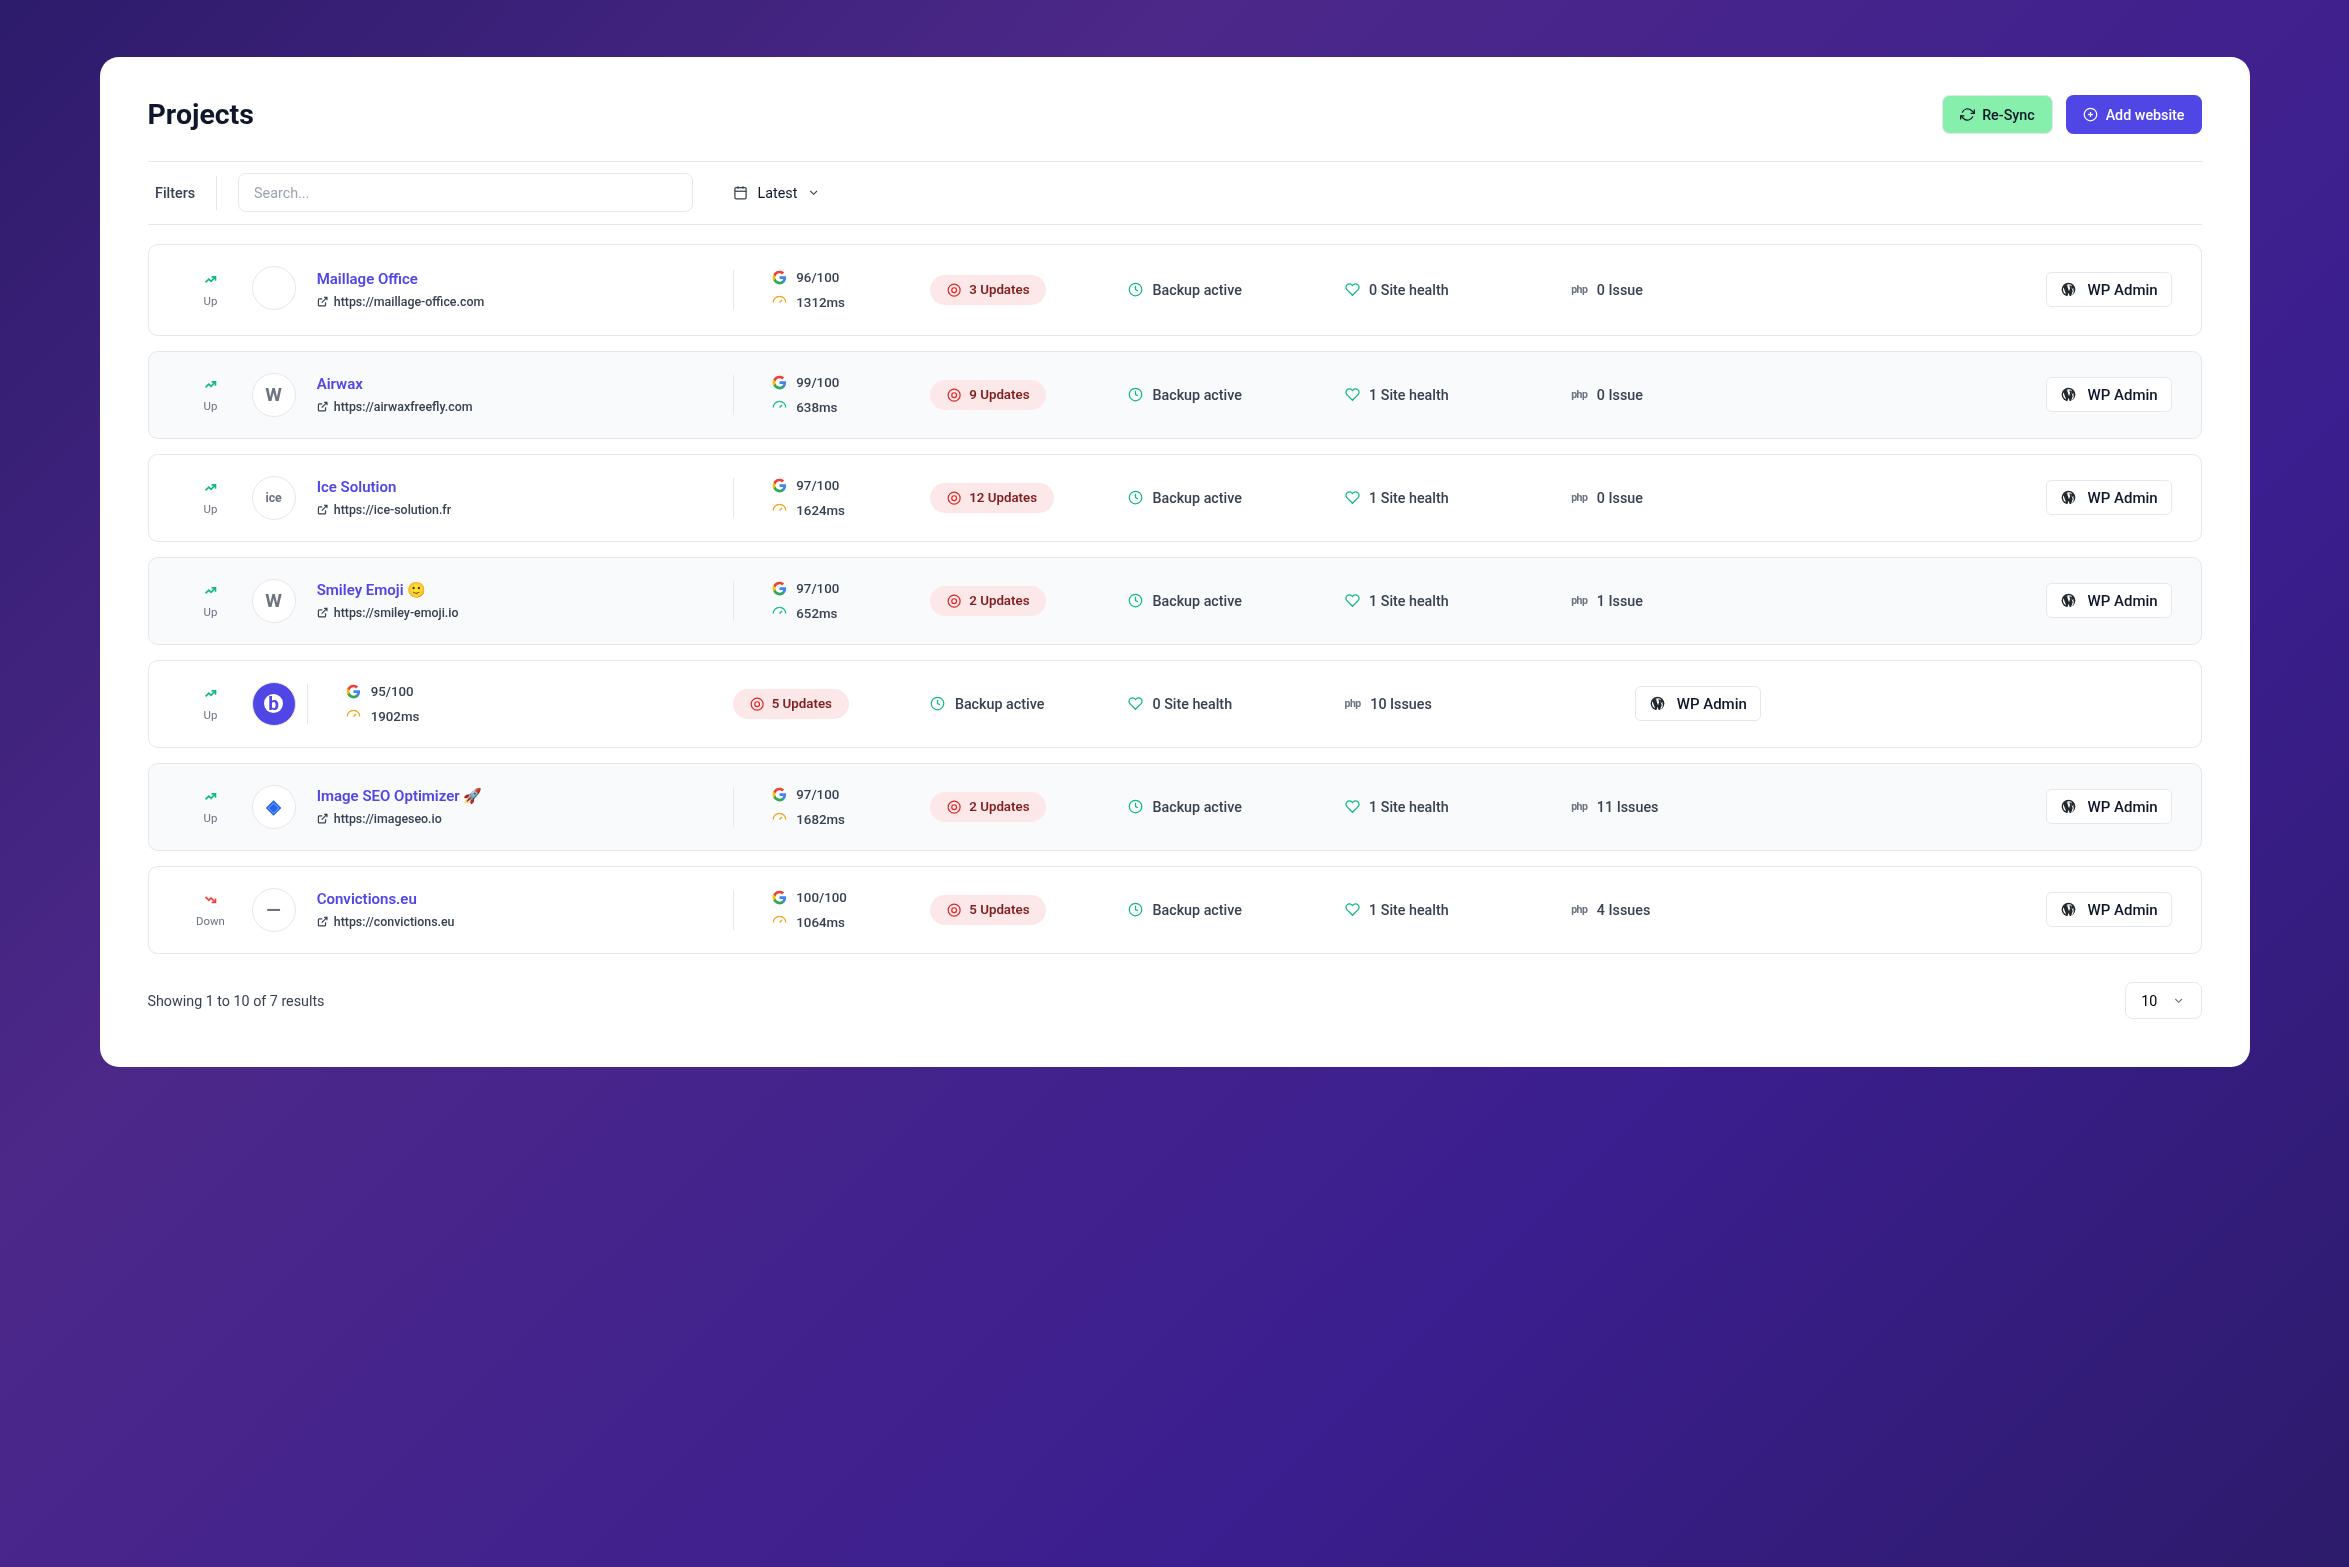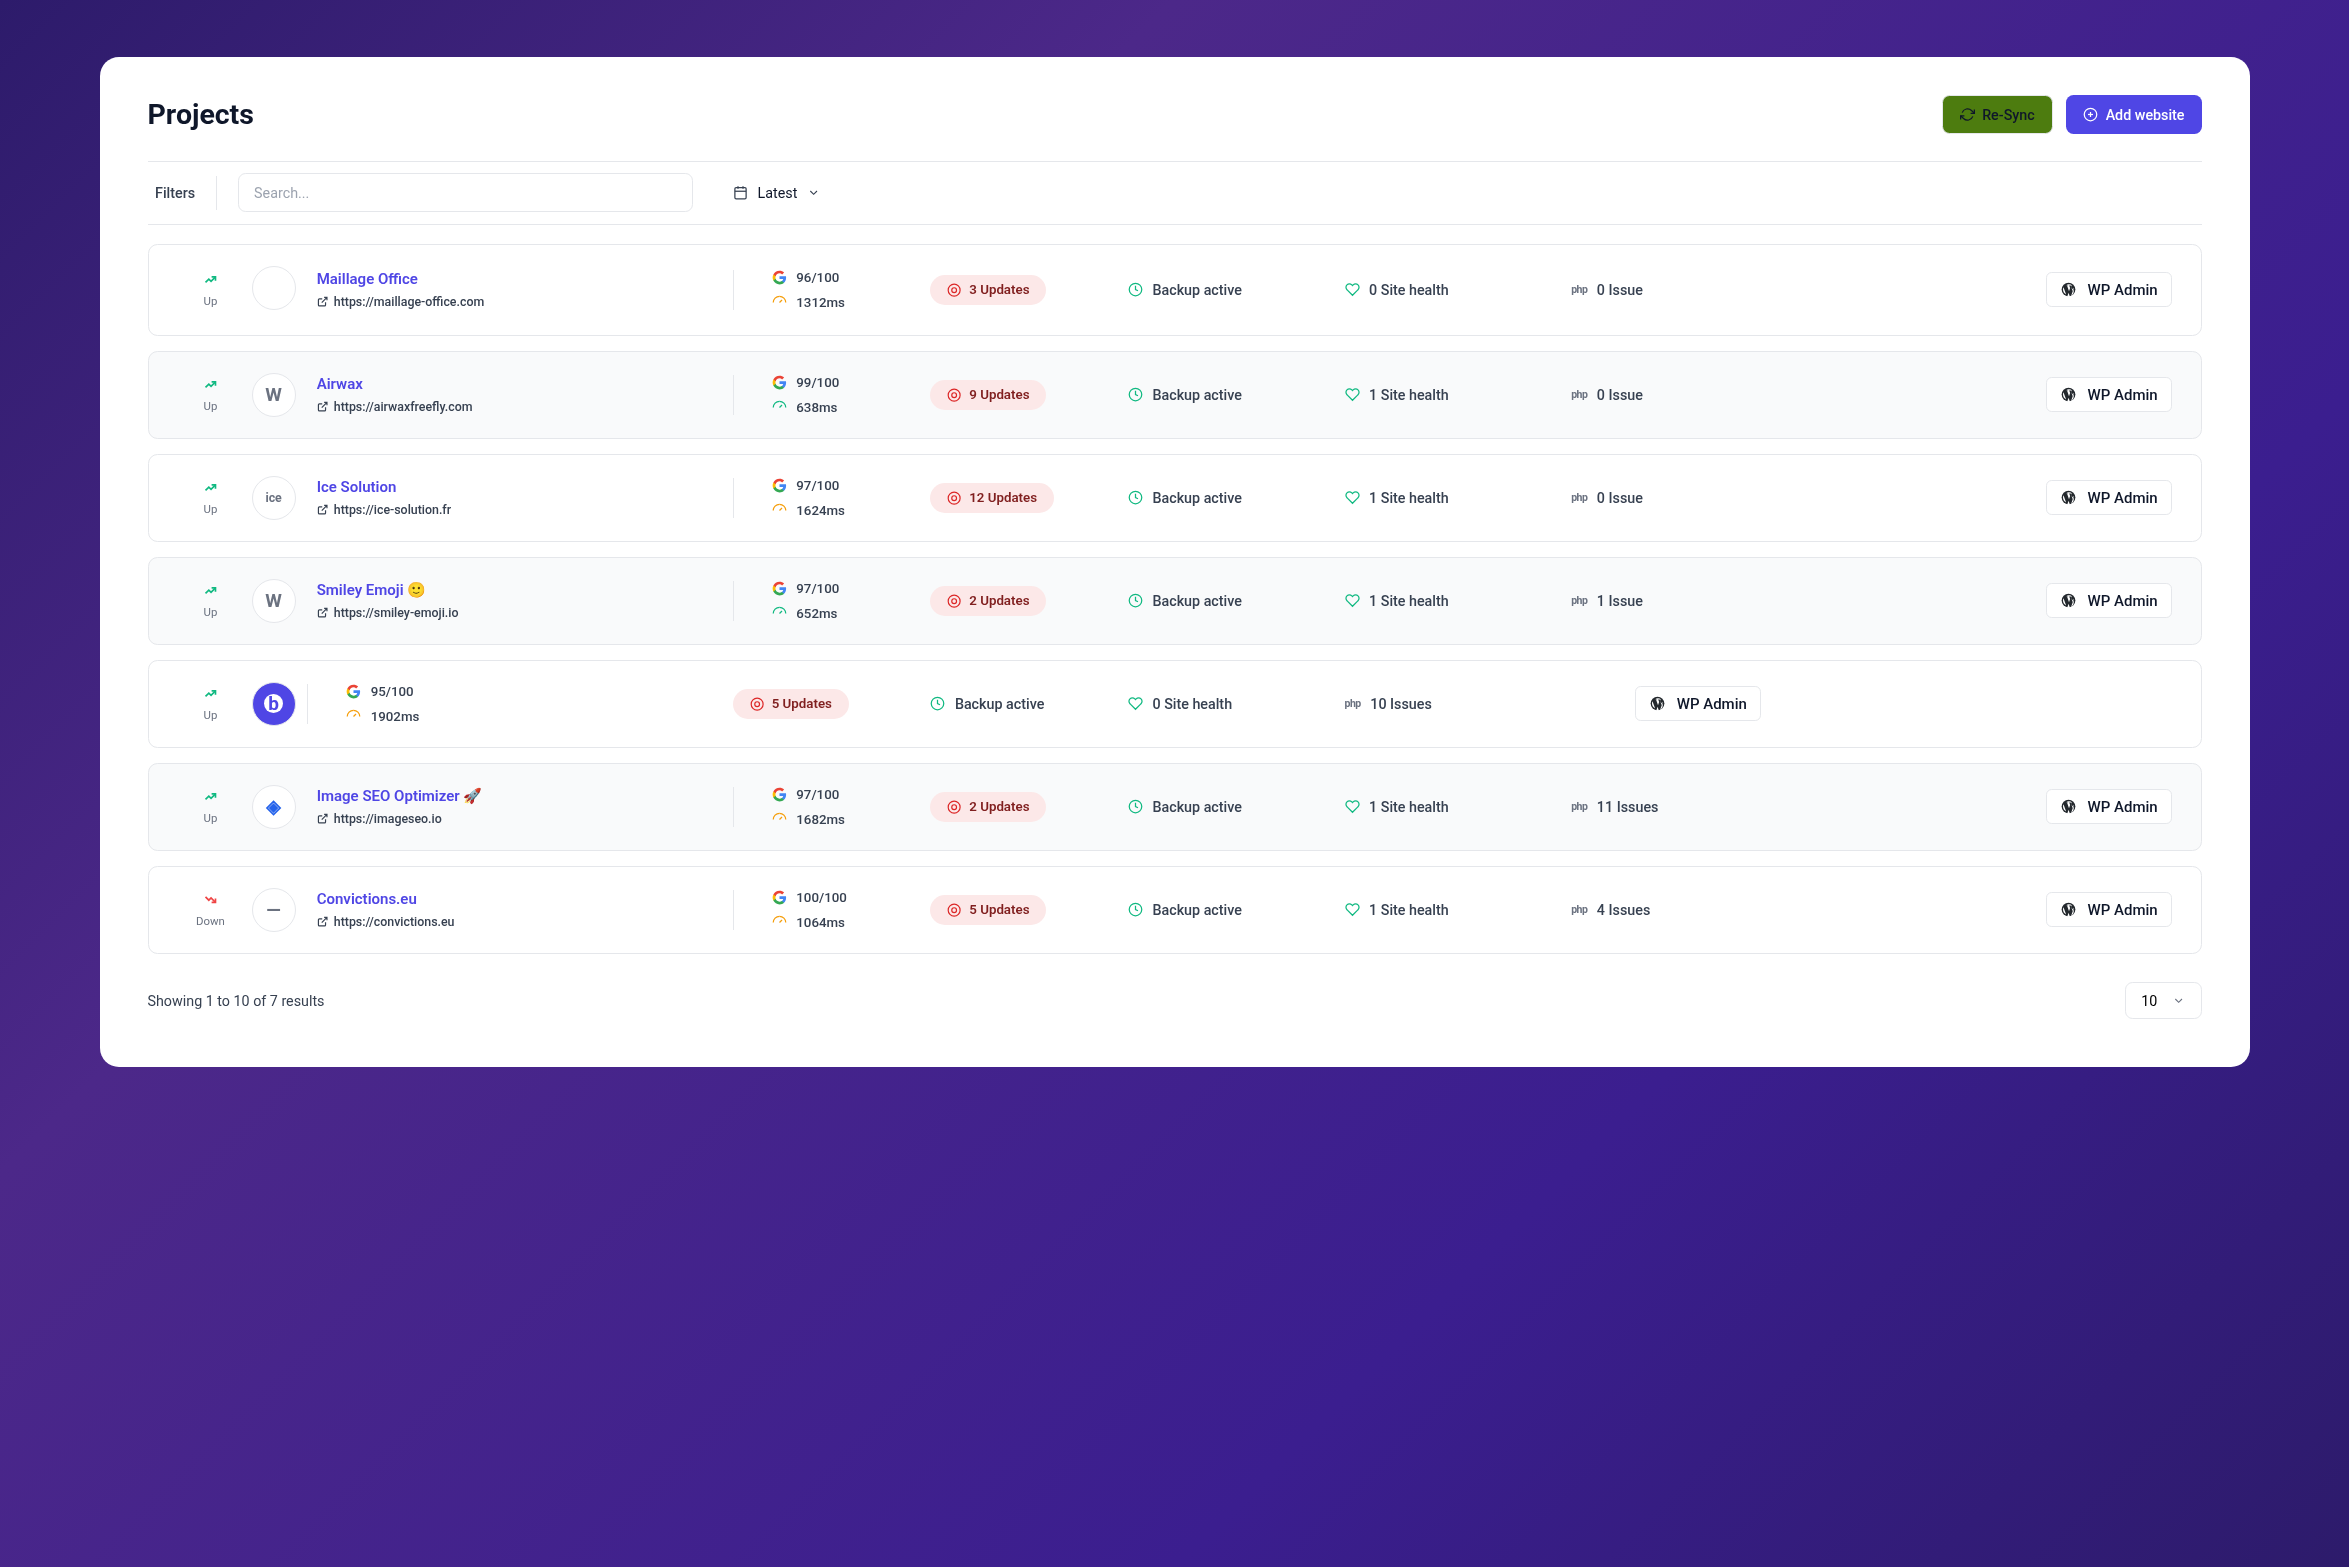--- a/index.html
+++ b/index.html
@@ -35,21 +35,21 @@
       align-items: center;
       gap: 7.6px;
       padding: 10.5px 17px;
       border-radius: 7.6px;
       font-size: 14.3px;
       font-weight: 500;
       cursor: pointer;
       border: none;
     }
     .btn-outline {
-      background: #4d7c0f;
+      background: #86efac;
       border: 1px solid #e5e7eb;
       color: #0f172a;
     }
     .btn-primary {
       background: #4f46e5;
       color: #fff;
     }
     .toolbar {
       display: flex;
       align-items: center;

